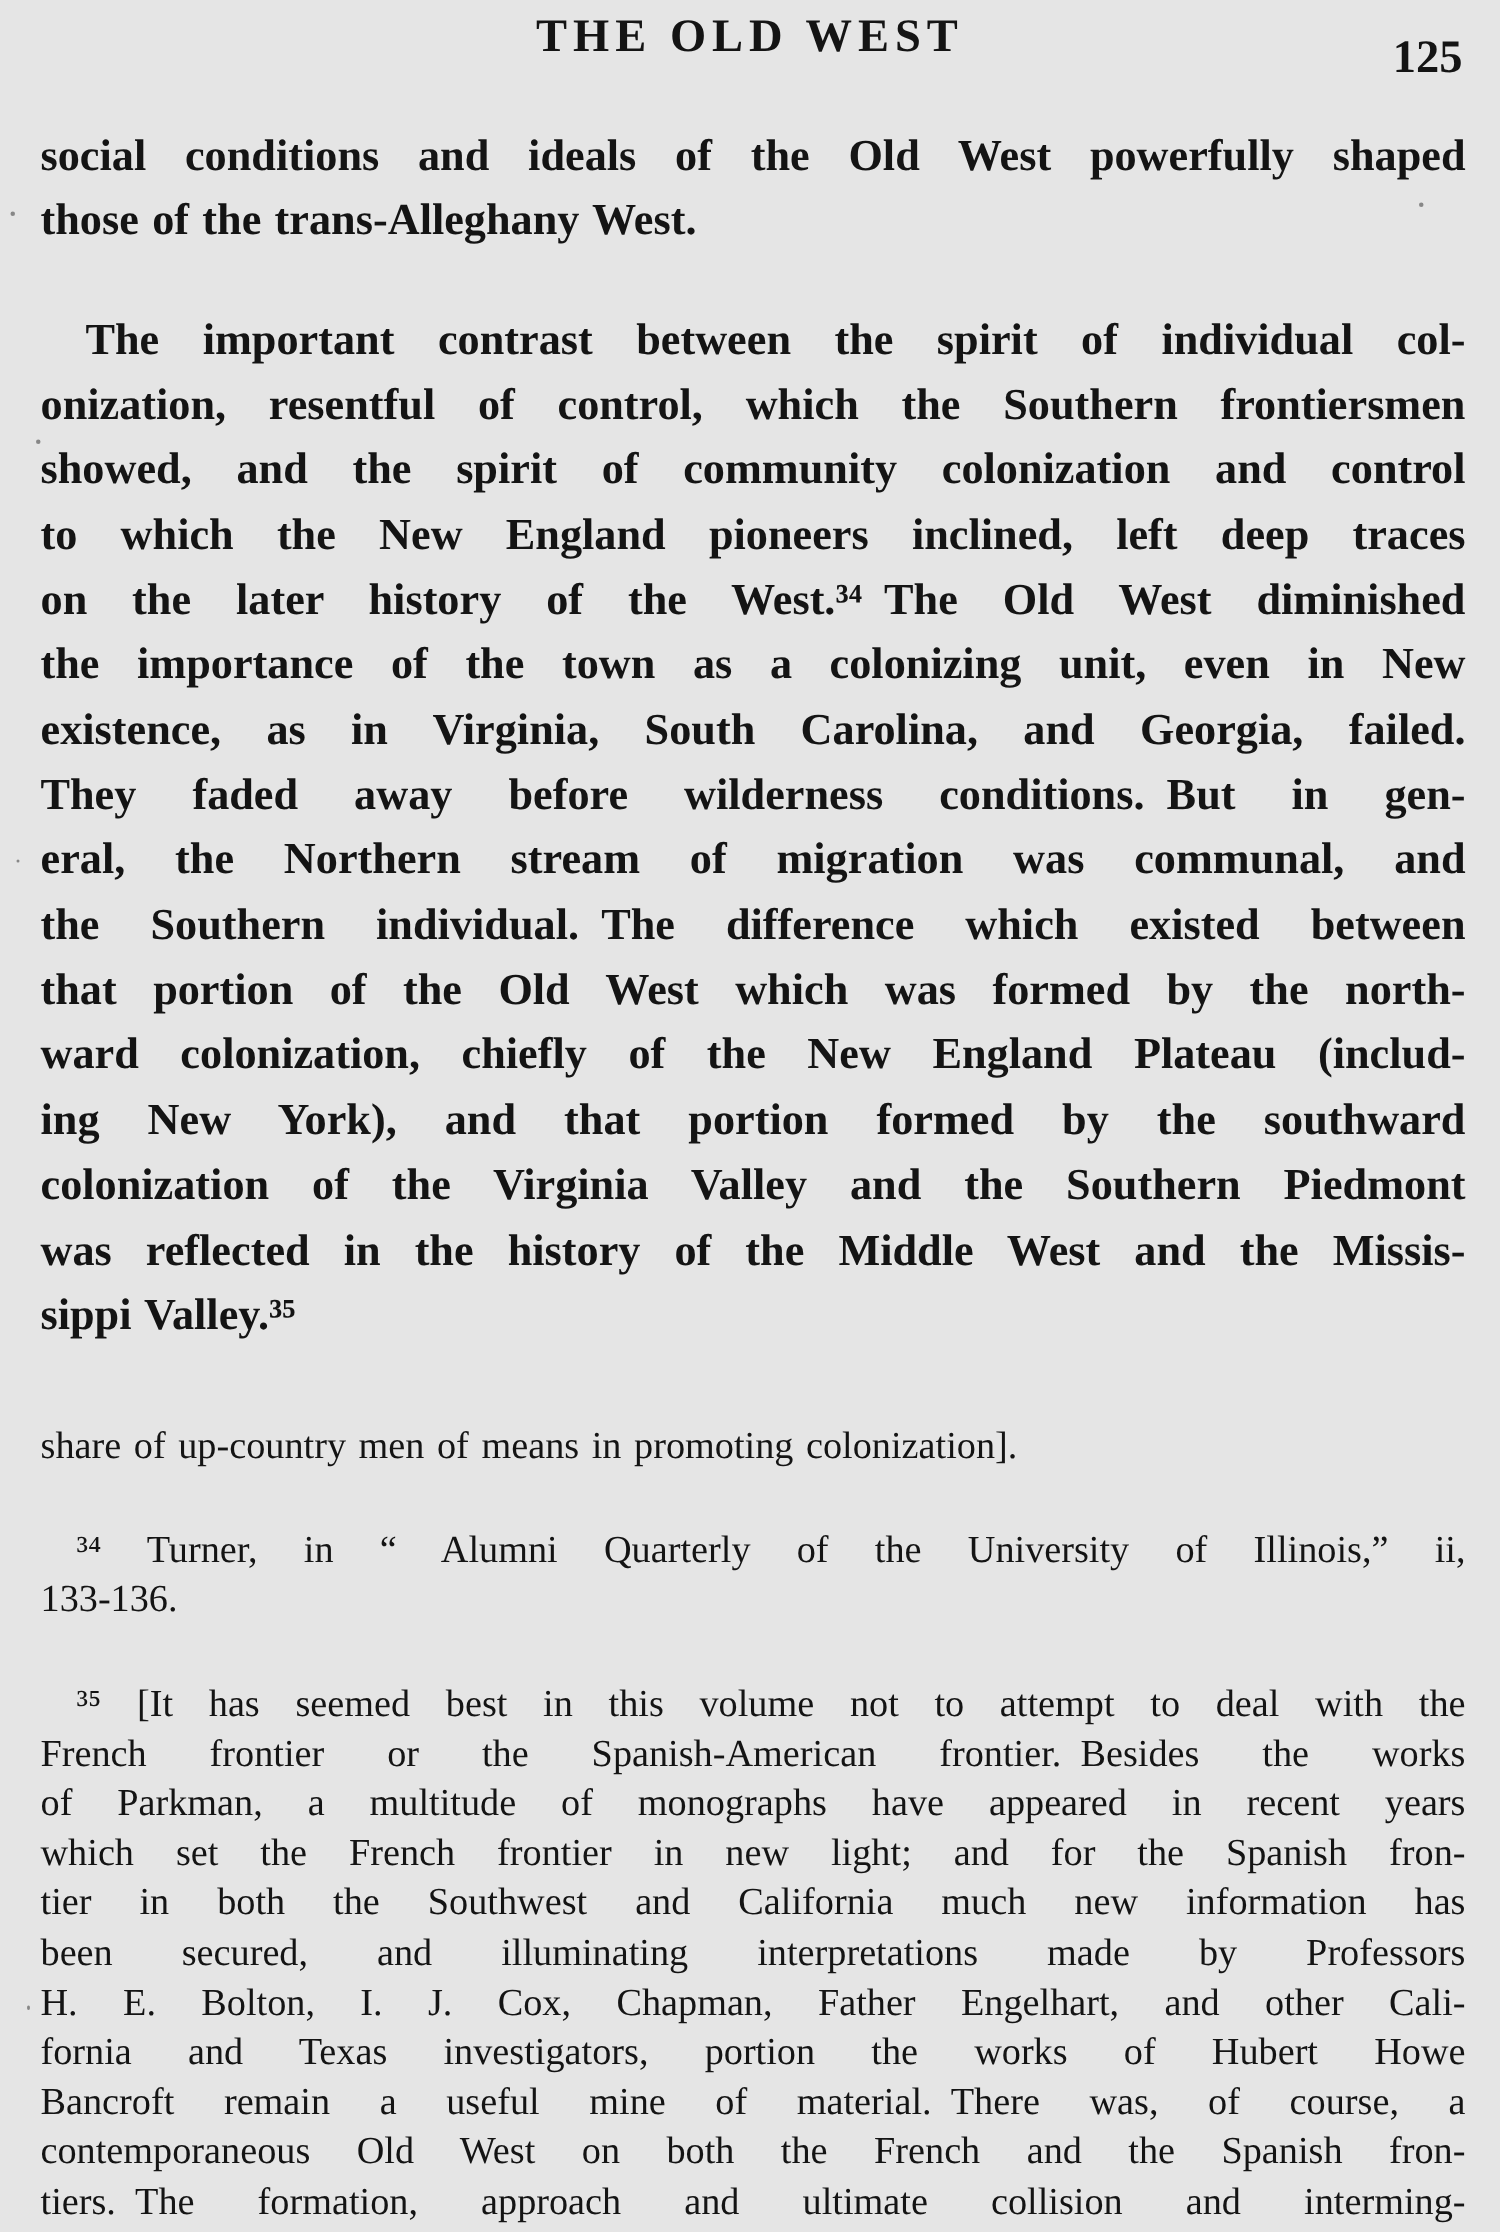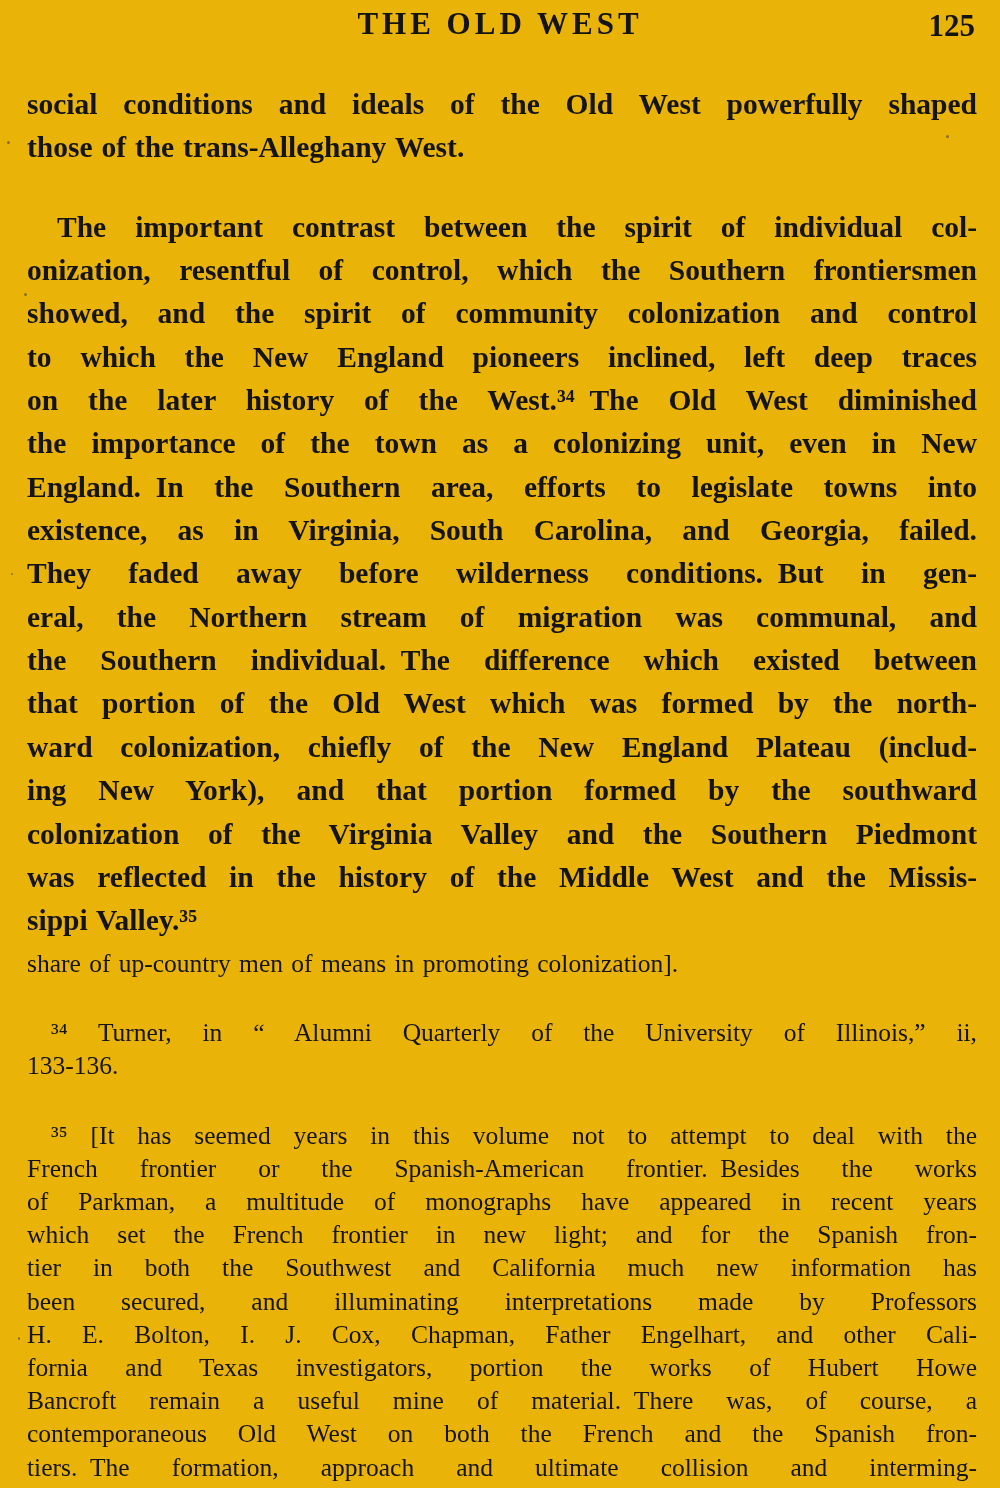--- a/index.html
+++ b/index.html
@@ -4,40 +4,40 @@
 <style>
   html, body {
     margin: 0;
     padding: 0;
     background: #ffffff;
   }
   .page {
     position: relative;
     width: 1000px;
     height: 1488px;
-    background: #eab308;
+    background: #e5e5e5;
     overflow: hidden;
     font-family: "Liberation Serif", "DejaVu Serif", serif;
     color: #141414;
   }
   
   .running-title {
     position: absolute;
     top: 6px;
     left: 0;
     width: 100%;
     text-align: center;
     font-size: 31px;
     line-height: 36px;
     font-weight: bold;
     letter-spacing: 4px;
   }
   .page-number {
     position: absolute;
-    top: 8px;
+    top: 20px;
     right: 25px;
     font-size: 31px;
     line-height: 36px;
     font-weight: bold;
   }
   
   .body-text {
     position: absolute;
     top: 83px;
     left: 27px;
@@ -93,39 +93,38 @@
   <div class="body-text">
 
   <div class="line">social conditions and ideals of the Old West powerfully shaped</div>
       <div class="line left">those of the trans-Alleghany West.</div>
       <div class="line indent">The important contrast between the spirit of individual col-</div>
       <div class="line">onization, resentful of control, which the Southern frontiersmen</div>
       <div class="line">showed, and the spirit of community colonization and control</div>
       <div class="line">to which the New England pioneers inclined, left deep traces</div>
       <div class="line">on the later history of the West.³⁴ The Old West diminished</div>
       <div class="line">the importance of the town as a colonizing unit, even in New</div>
-      <div class="line">England. In the Southern area, efforts to legislate towns into</div>
       <div class="line">existence, as in Virginia, South Carolina, and Georgia, failed.</div>
       <div class="line">They faded away before wilderness conditions. But in gen-</div>
       <div class="line">eral, the Northern stream of migration was communal, and</div>
       <div class="line">the Southern individual. The difference which existed between</div>
       <div class="line">that portion of the Old West which was formed by the north-</div>
       <div class="line">ward colonization, chiefly of the New England Plateau (includ-</div>
       <div class="line">ing New York), and that portion formed by the southward</div>
       <div class="line">colonization of the Virginia Valley and the Southern Piedmont</div>
       <div class="line">was reflected in the history of the Middle West and the Missis-</div>
       <div class="line left">sippi Valley.³⁵</div>
     </div>
 
   <div class="footnotes">
 
       <div class="line left">share of up-country men of means in promoting colonization].</div>
       <div class="line indent">³⁴ Turner, in “ Alumni Quarterly of the University of Illinois,” ii,</div>
       <div class="line left">133-136.</div>
-      <div class="line indent">³⁵ [It has seemed years in this volume not to attempt to deal with the</div>
+      <div class="line indent">³⁵ [It has seemed best in this volume not to attempt to deal with the</div>
       <div class="line">French frontier or the Spanish-American frontier. Besides the works</div>
       <div class="line">of Parkman, a multitude of monographs have appeared in recent years</div>
       <div class="line">which set the French frontier in new light; and for the Spanish fron-</div>
       <div class="line">tier in both the Southwest and California much new information has</div>
       <div class="line">been secured, and illuminating interpretations made by Professors</div>
       <div class="line">H. E. Bolton, I. J. Cox, Chapman, Father Engelhart, and other Cali-</div>
       <div class="line">fornia and Texas investigators, portion the works of Hubert Howe</div>
       <div class="line">Bancroft remain a useful mine of material. There was, of course, a</div>
       <div class="line">contemporaneous Old West on both the French and the Spanish fron-</div>
       <div class="line">tiers. The formation, approach and ultimate collision and interming-</div>

